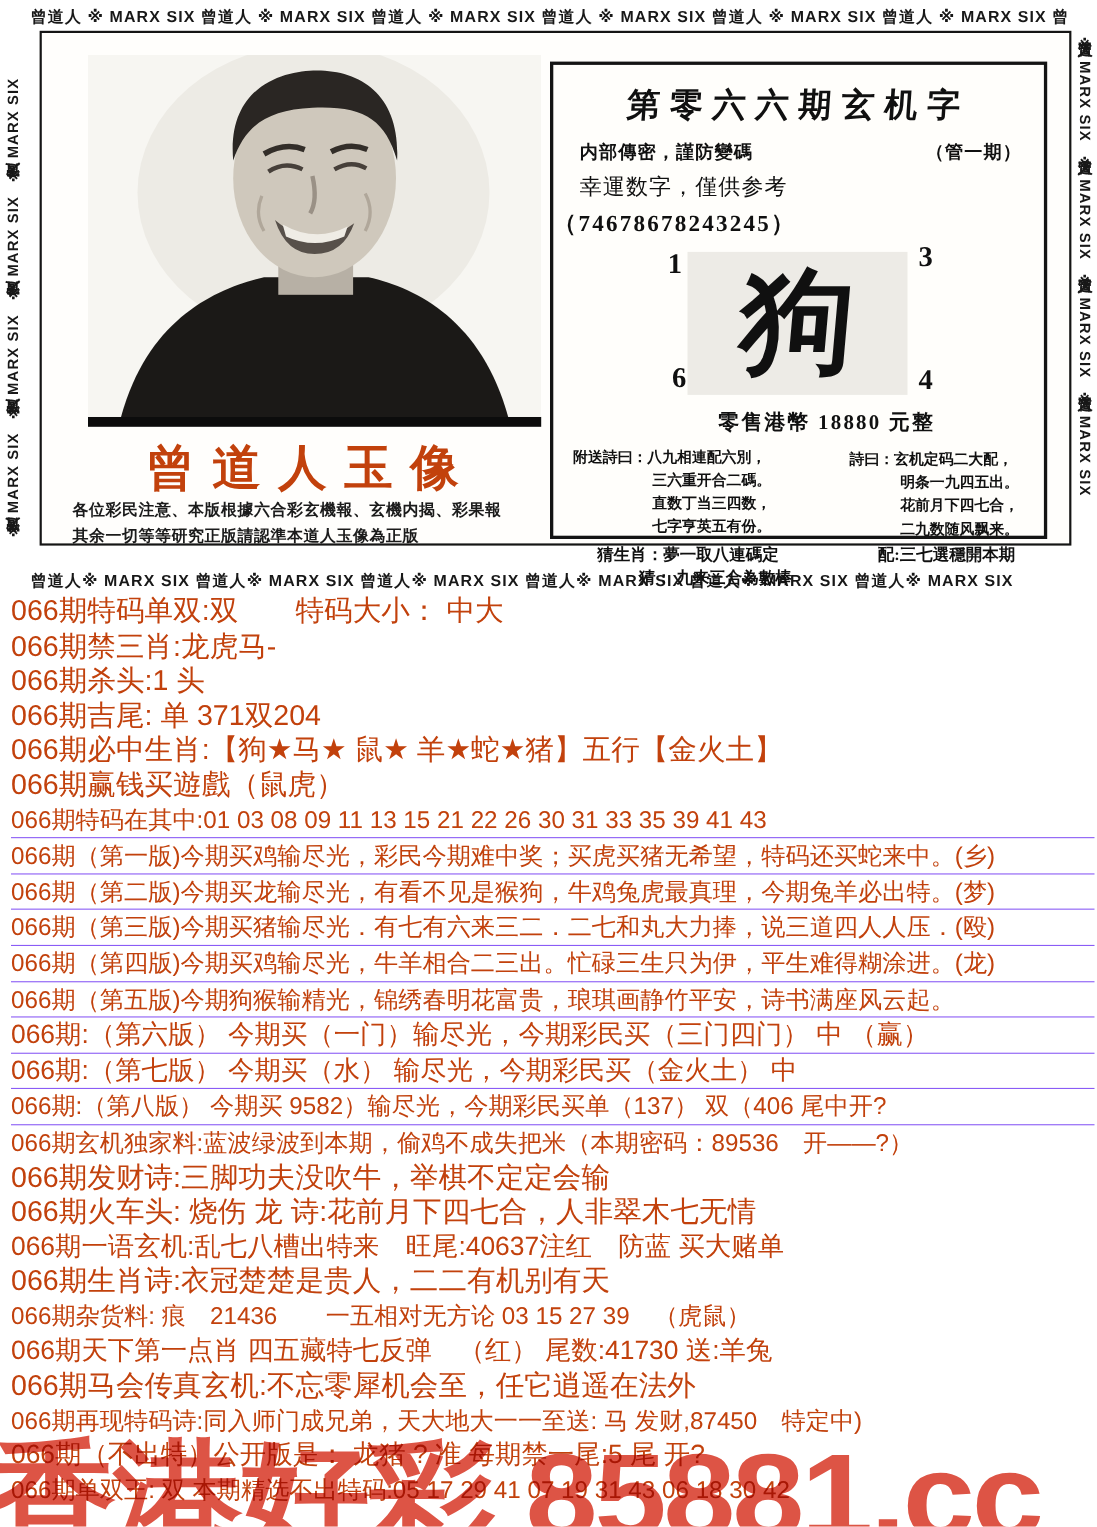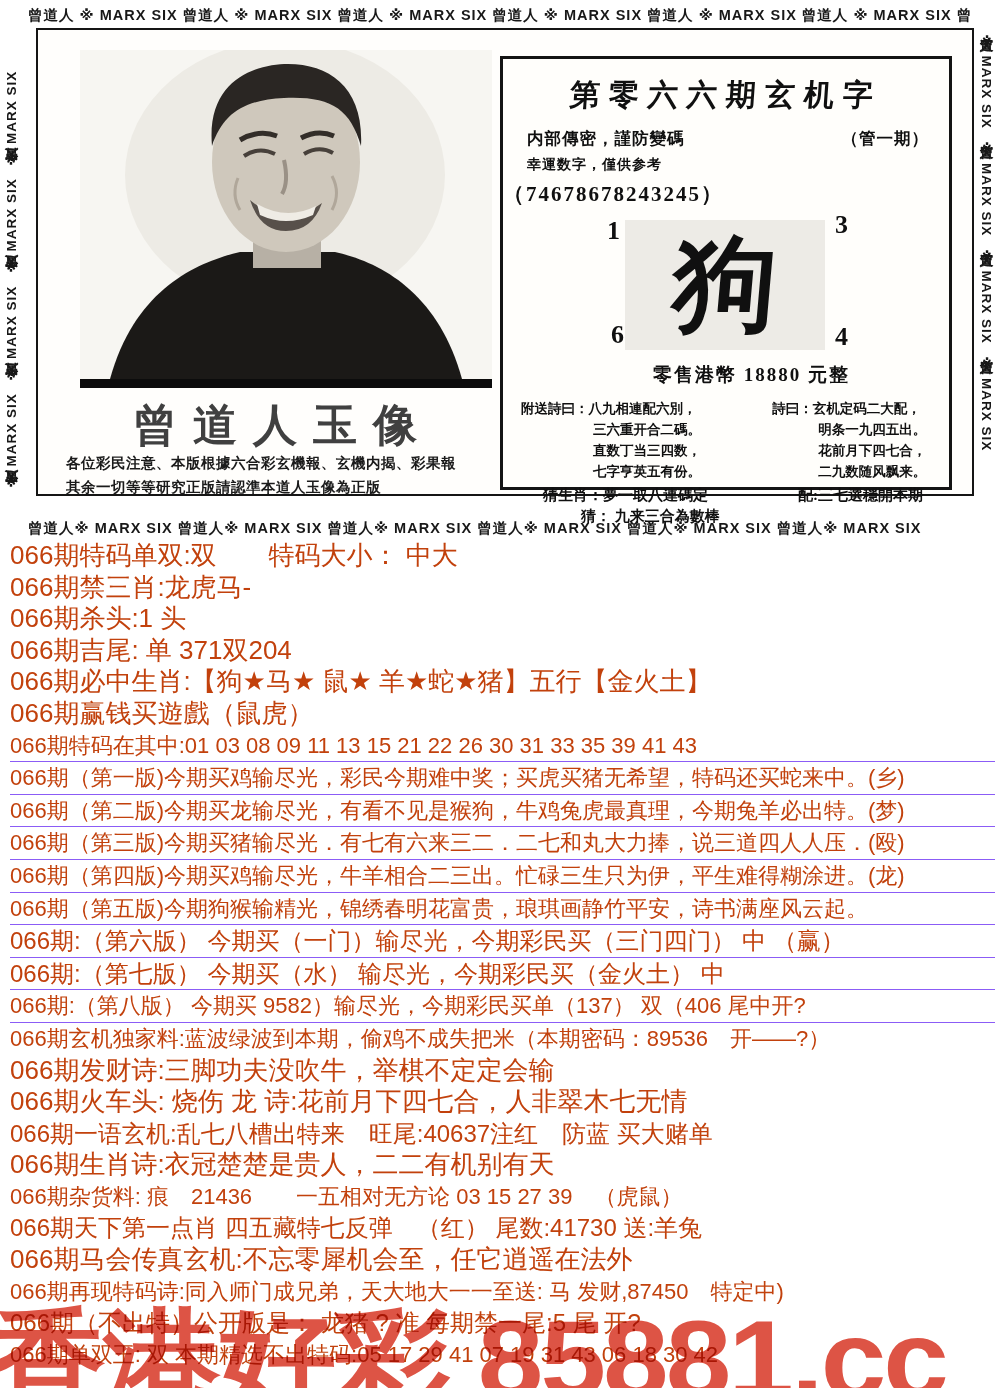--- a/index.html
+++ b/index.html
@@ -26,21 +26,21 @@
   .inner-frame{
     position:absolute;left:36px;top:28px;width:934px;height:464px;
     border:2px solid #151515;background:#fffefc;
   }
   .photo-wrap{position:absolute;left:42px;top:20px;width:412px;height:338px;}
   .photo-wrap svg{display:block;width:412px;height:329px;}
   .photo-bar{width:412px;height:9px;background:#0c0c0c;}
   .portrait-caption{
     position:absolute;left:10px;top:366px;width:470px;text-align:center;
     font-family:"Liberation Serif","DejaVu Serif",serif;
-    font-size:44px;font-weight:bold;letter-spacing:16px;color:#404040;
+    font-size:44px;font-weight:bold;letter-spacing:16px;color:#c2410c;
   }
   .portrait-note{
     position:absolute;left:28px;width:450px;
     font-family:"Liberation Serif","DejaVu Serif",serif;
     font-size:14.5px;font-weight:bold;color:#1b1b1b;letter-spacing:.5px;white-space:nowrap;
   }
   .note1{top:424px;}
   .note2{top:448px;}
   
   .mbox{
@@ -49,37 +49,37 @@
     font-family:"Liberation Serif","DejaVu Serif",serif;color:#101010;
   }
   .mbox-title{
     margin-top:16px;text-align:center;font-size:30px;font-weight:bold;
     letter-spacing:9px;transform:skewX(-4deg);
   }
   .mbox-row1{
     display:flex;justify-content:space-between;align-items:flex-end;
     padding:12px 20px 0 24px;font-size:16.5px;font-weight:bold;letter-spacing:1px;
   }
-  .mbox-lucky{padding:6px 20px 0 24px;font-size:14px;font-weight:bold;letter-spacing:1px;}
+  .mbox-lucky{padding:6px 20px 0 24px;font-size:20px;font-weight:normal;letter-spacing:1px;}
   .mbox-code{padding-top:6px;font-size:21px;font-weight:bold;letter-spacing:2px;}
   .numchar{position:relative;height:148px;margin-top:2px;}
   .char-patch{
     position:absolute;left:122px;top:10px;width:200px;height:130px;
     background:#edebe6;display:flex;align-items:center;justify-content:center;
   }
   .main-char{font-size:104px;font-weight:bold;line-height:1;transform:skewX(-5deg);}
   .corner-num{position:absolute;font-size:26px;font-weight:bold;}
   .num-tl{left:104px;top:6px;}
   .num-tr{left:332px;top:0px;}
   .num-bl{left:108px;top:110px;}
   .num-br{left:332px;top:112px;}
   .mbox-price{padding:4px 40px 0 150px;font-size:19px;font-weight:bold;letter-spacing:2px;white-space:nowrap;}
   .poems{display:flex;padding:10px 8px 0 18px;font-size:13.5px;font-weight:bold;}
   .poem-col{line-height:21px;white-space:nowrap;}
-  .poem-left{width:238px;}
+  .poem-left{width:238px;font-family:Liberation Mono, monospace;}
   .poem-right{width:190px;margin-left:40px;}
   .poem-first{display:flex;}
   .poem-indent-l{padding-left:72px;}
   .poem-indent-r{padding-left:46px;}
   .guess-row{display:flex;justify-content:space-between;padding:4px 26px 0 40px;
     font-size:15px;font-weight:bold;white-space:nowrap;}
   .guess-last{padding:2px 0 0 78px;font-size:15px;font-weight:bold;}
   
   .body-lines{position:absolute;left:10px;top:540px;width:985px;}
   .bline{

